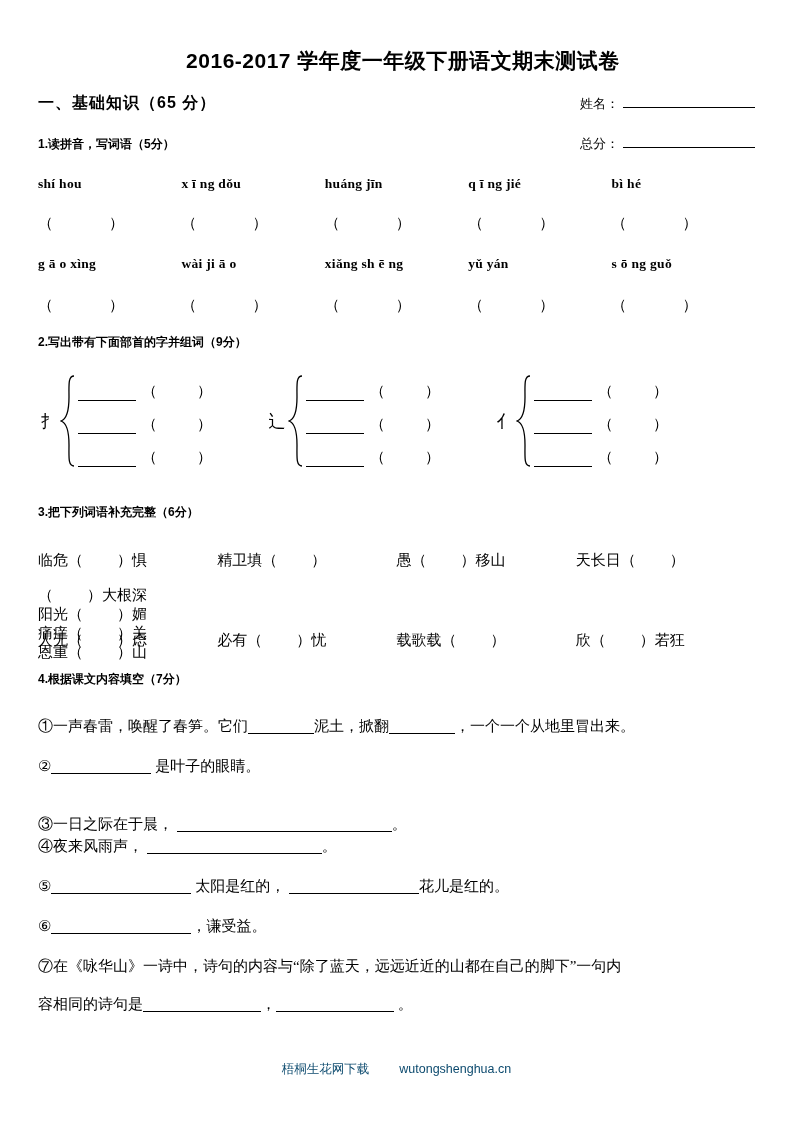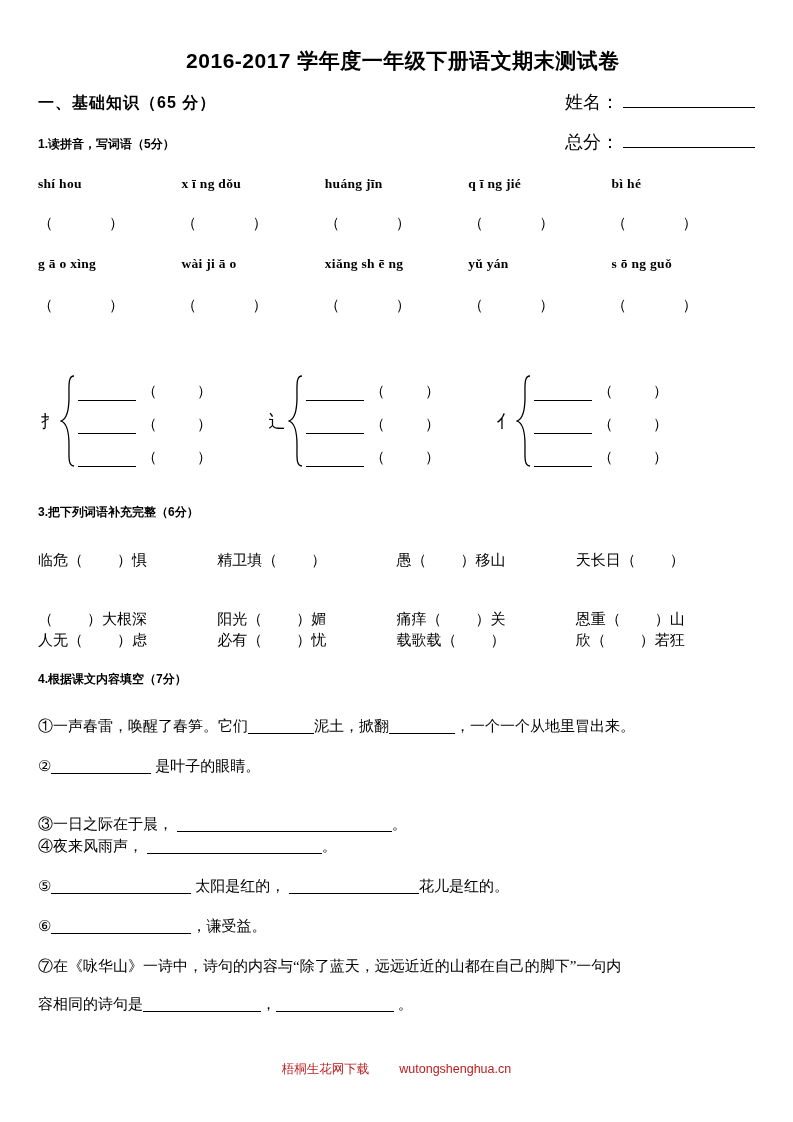--- a/index.html
+++ b/index.html
@@ -49,21 +49,21 @@
     font-weight: 600;
     font-family: "Liberation Sans", "DejaVu Sans", sans-serif;
   }
   .sec-head-cn {
     font-size: 16px;
     font-weight: 600;
     font-family: "Liberation Sans", "DejaVu Sans", sans-serif;
     letter-spacing: 1px;
   }
   .meta-label {
-    font-size: 18px;
+    font-size: 13px;
     font-family: "Liberation Sans", "DejaVu Sans", sans-serif;
     text-align: center;
   }
   .meta-line {
     display: inline-block;
     width: 132px;
     border-bottom: 1.6px solid #000;
     height: 15px;
     margin-left: 4px;
   }
@@ -183,21 +183,21 @@
   .ul-215 { width: 215px; }
 
   
   .footer {
     position: absolute;
     left: 0;
     right: 0;
     bottom: 44px;
     text-align: center;
     font-size: 12.5px;
-    color: #b91c1c;
+    color: #0c4a6e;
     font-family: "Liberation Sans", "DejaVu Sans", sans-serif;
   }
   .footer .site { margin-left: 30px; }
 </style>
 </head>
 <body>
 
 <div class="page">
 
   <div class="title">2016-2017 学年度一年级下册语文期末测试卷</div>
@@ -241,20 +241,23 @@
   </div>
 
   <div class="paren-row" style="top:296px;">
     <span class="paren-cell"><span class="pr"><span>（</span><span class="gap"></span><span>）</span></span></span>
     <span class="paren-cell"><span class="pr"><span>（</span><span class="gap"></span><span>）</span></span></span>
     <span class="paren-cell"><span class="pr"><span>（</span><span class="gap"></span><span>）</span></span></span>
     <span class="paren-cell"><span class="pr"><span>（</span><span class="gap"></span><span>）</span></span></span>
     <span class="paren-cell"><span class="pr"><span>（</span><span class="gap"></span><span>）</span></span></span>
   </div>
 
+  <div class="row" style="top:336px;">
+    <span class="sec-head">2.写出带有下面部首的字并组词（9分）</span>
+  </div>
 
   <div class="brace-area" style="top:375px;">
 
     <div class="brace-group">
       <span class="radical">扌</span>
       <span class="brace">
         <svg width="16" height="92" viewBox="0 0 16 92">
             <path d="M14 1 C8 1 9 10 9 22 C9 36 7 44 1 46 C7 48 9 56 9 70 C9 82 8 91 14 91" fill="none" stroke="#000" stroke-width="1.3"></path>
           </svg>
       </span>
@@ -326,21 +329,21 @@
     <span class="sec-head">3.把下列词语补充完整（6分）</span>
   </div>
 
   <div class="idiom-row" style="top:551px;">
     <span class="idiom-cell"><span>临危</span><span>（</span><span class="gap"></span><span>）</span><span>惧</span></span>
     <span class="idiom-cell"><span>精卫填</span><span>（</span><span class="gap"></span><span>）</span><span></span></span>
     <span class="idiom-cell"><span>愚</span><span>（</span><span class="gap"></span><span>）</span><span>移山</span></span>
     <span class="idiom-cell"><span>天长日</span><span>（</span><span class="gap"></span><span>）</span><span></span></span>
   </div>
 
-  <div class="idiom-row" style="top:610px;">
+  <div class="idiom-row" style="top:586px;flex-direction:column;">
     <span class="idiom-cell"><span></span><span>（</span><span class="gap"></span><span>）</span><span>大根深</span></span>
     <span class="idiom-cell"><span>阳光</span><span>（</span><span class="gap"></span><span>）</span><span>媚</span></span>
     <span class="idiom-cell"><span>痛痒</span><span>（</span><span class="gap"></span><span>）</span><span>关</span></span>
     <span class="idiom-cell"><span>恩重</span><span>（</span><span class="gap"></span><span>）</span><span>山</span></span>
   </div>
 
   <div class="idiom-row" style="top:631px;">
     <span class="idiom-cell"><span>人无</span><span>（</span><span class="gap"></span><span>）</span><span>虑</span></span>
     <span class="idiom-cell"><span>必有</span><span>（</span><span class="gap"></span><span>）</span><span>忧</span></span>
     <span class="idiom-cell"><span>载歌载</span><span>（</span><span class="gap"></span><span>）</span><span></span></span>

